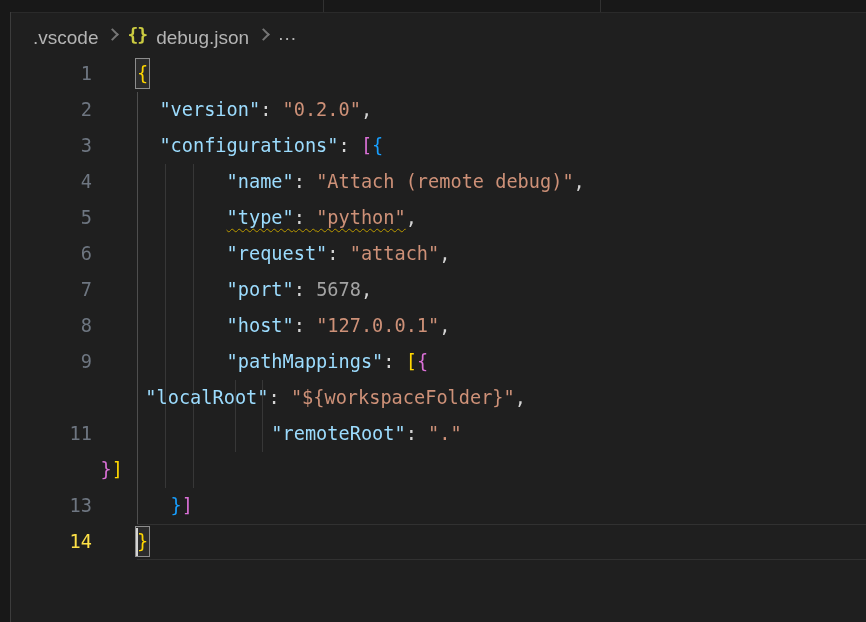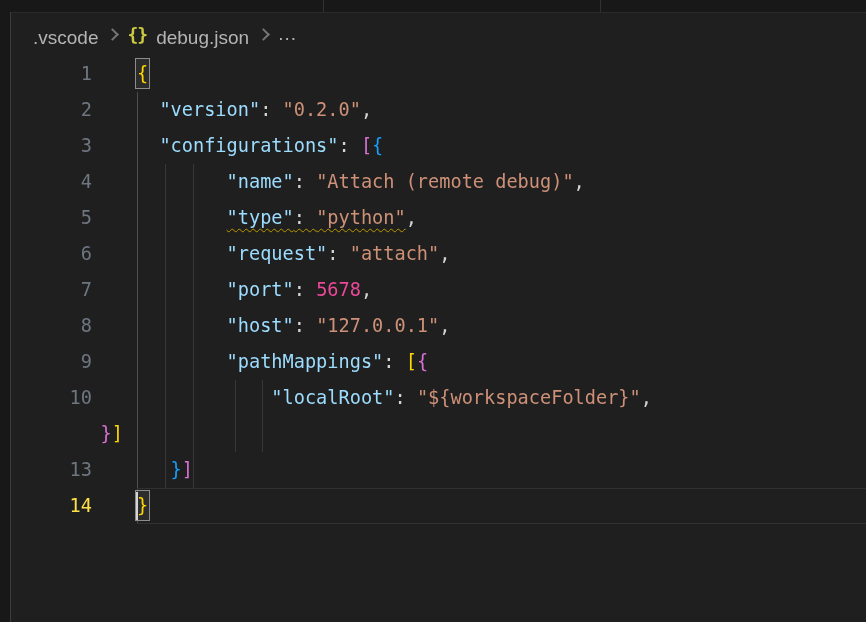--- a/index.html
+++ b/index.html
@@ -30,21 +30,21 @@
           font-family:"DejaVu Sans Mono",monospace;font-size:18.6px;}
   .row{display:flex;height:36px;line-height:36px;position:relative;}
   .gutter{flex:none;width:126px;box-sizing:border-box;text-align:right;padding-right:45px;
           color:#6e7681;user-select:none;}
   .row.current .gutter{color:#fde047;}
   .codewrap{flex:1;white-space:pre;box-sizing:border-box;height:36px;}
   .row.current .codewrap{border-top:1px solid #313131;border-bottom:1px solid #313131;
                          line-height:34px;}
   .tok.key{color:#9cdcfe}
   .tok.str{color:#ce9178}
-  .tok.num{color:#ec4899}
+  .tok.num{color:#a3a3a3}
   .tok.pun{color:#d4d4d4}
   .tok.b1{color:#ffd700}
   .tok.b2{color:#da70d6}
   .tok.b3{color:#179fff}
   .tok.warn{text-decoration-line:underline;text-decoration-style:wavy;
             text-decoration-color:#b99800;text-decoration-thickness:1.3px;
             text-underline-offset:4px;}
   .match{box-shadow:0 0 0 1px #8d8d8d;background:rgba(130,130,130,0.14);
          padding:4px 1px;margin:0 -1px;}
   .guide{position:absolute;width:1px;background:#373737;}
@@ -106,22 +106,25 @@
     </div>
     <div class="row">
       <span class="gutter">8</span>
       <span class="codewrap"><span class="tok pun">        </span><span class="tok key">"host"</span><span class="tok pun">: </span><span class="tok str">"127.0.0.1"</span><span class="tok pun">,</span></span>
     </div>
     <div class="row">
       <span class="gutter">9</span>
       <span class="codewrap"><span class="tok pun">        </span><span class="tok key">"pathMappings"</span><span class="tok pun">: </span><span class="tok b1">[</span><span class="tok b2">{</span></span>
     </div>
     <div class="row">
-      <span class="gutter">10</span>
       <span class="codewrap"><span class="tok pun">            </span><span class="tok key">"localRoot"</span><span class="tok pun">: </span><span class="tok str">"${workspaceFolder}"</span><span class="tok pun">,</span></span>
+    </div>
+    <div class="row">
+      <span class="gutter">11</span>
+      <span class="codewrap"><span class="tok pun">            </span><span class="tok key">"remoteRoot"</span><span class="tok pun">: </span><span class="tok str">"."</span></span>
     </div>
     <div class="row">
       <span class="codewrap"><span class="tok pun">        </span><span class="tok b2">}</span><span class="tok b1">]</span></span>
     </div>
     <div class="row">
       <span class="gutter">13</span>
       <span class="codewrap"><span class="tok pun">   </span><span class="tok b3">}</span><span class="tok b2">]</span></span>
     </div>
     <div class="row current">
       <span class="gutter">14</span>

